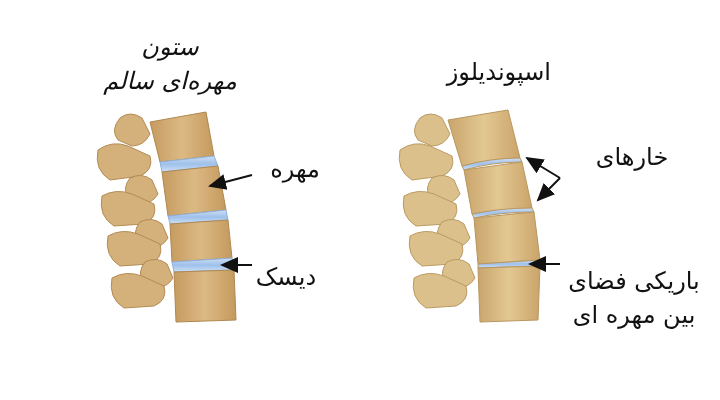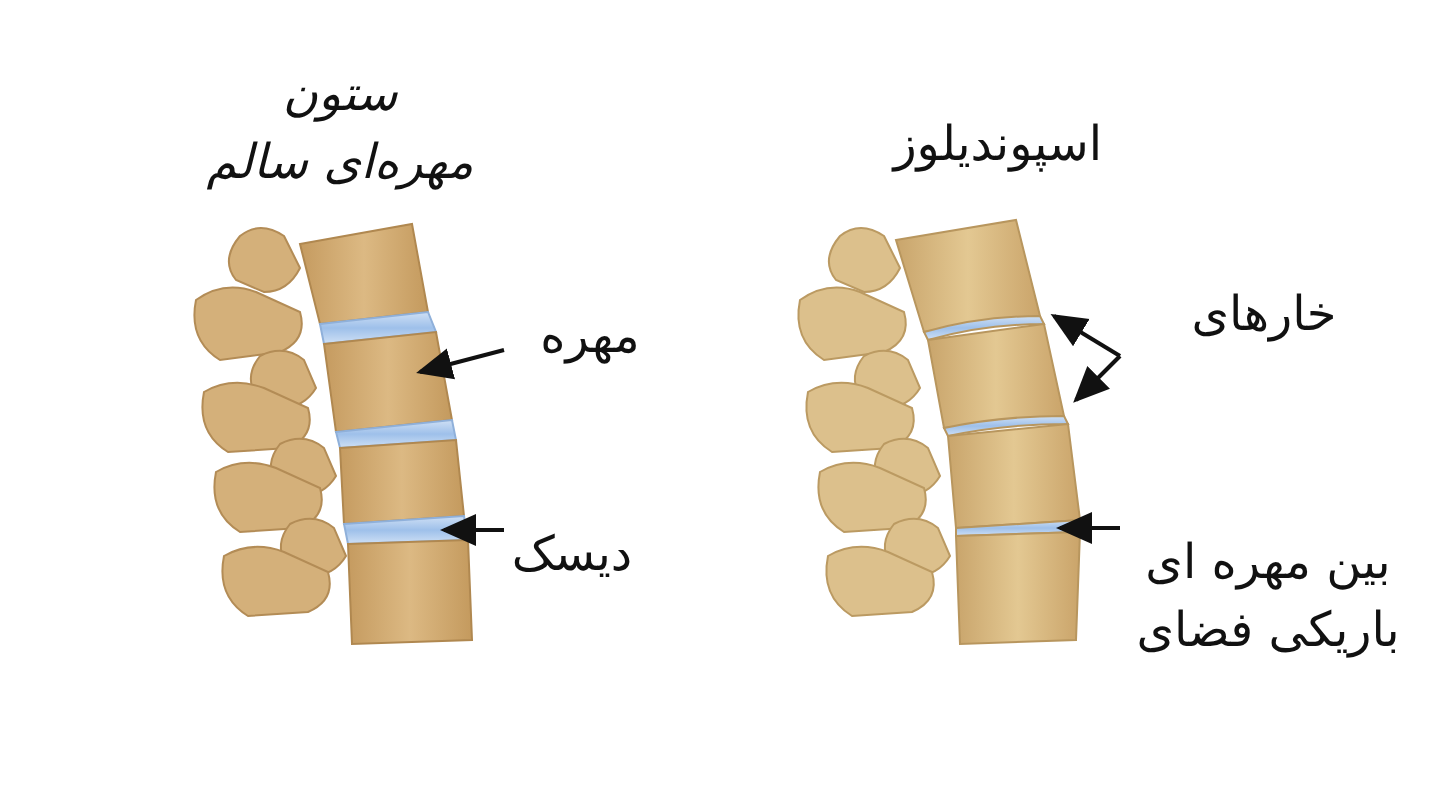--- a/index.html
+++ b/index.html
@@ -90,15 +90,15 @@
 <div class="label" style="left:255px; top:152px; width:80px;font-family:Liberation Serif, serif;">مهره</div>
 <div class="label" style="left:236px; top:212px; width:100px; line-height:35px;margin-top:48px;">
   <div>دیسک</div>
 </div>
 
 <div class="label" style="left:391px; top:55px; width:160px;text-align:right;">اسپوندیلوز</div>
 <div class="label" style="left:562px; top:140px; width:140px;text-align:center;">
   <div>خارهای</div>
 </div>
 <div class="label" style="left:548px; top:264px; width:172px;">
+  <div>باریکی فضای</div>
   <div>بین مهره ای</div>
-  <div>باریکی فضای</div>
 </div>
 
 </body></html>

